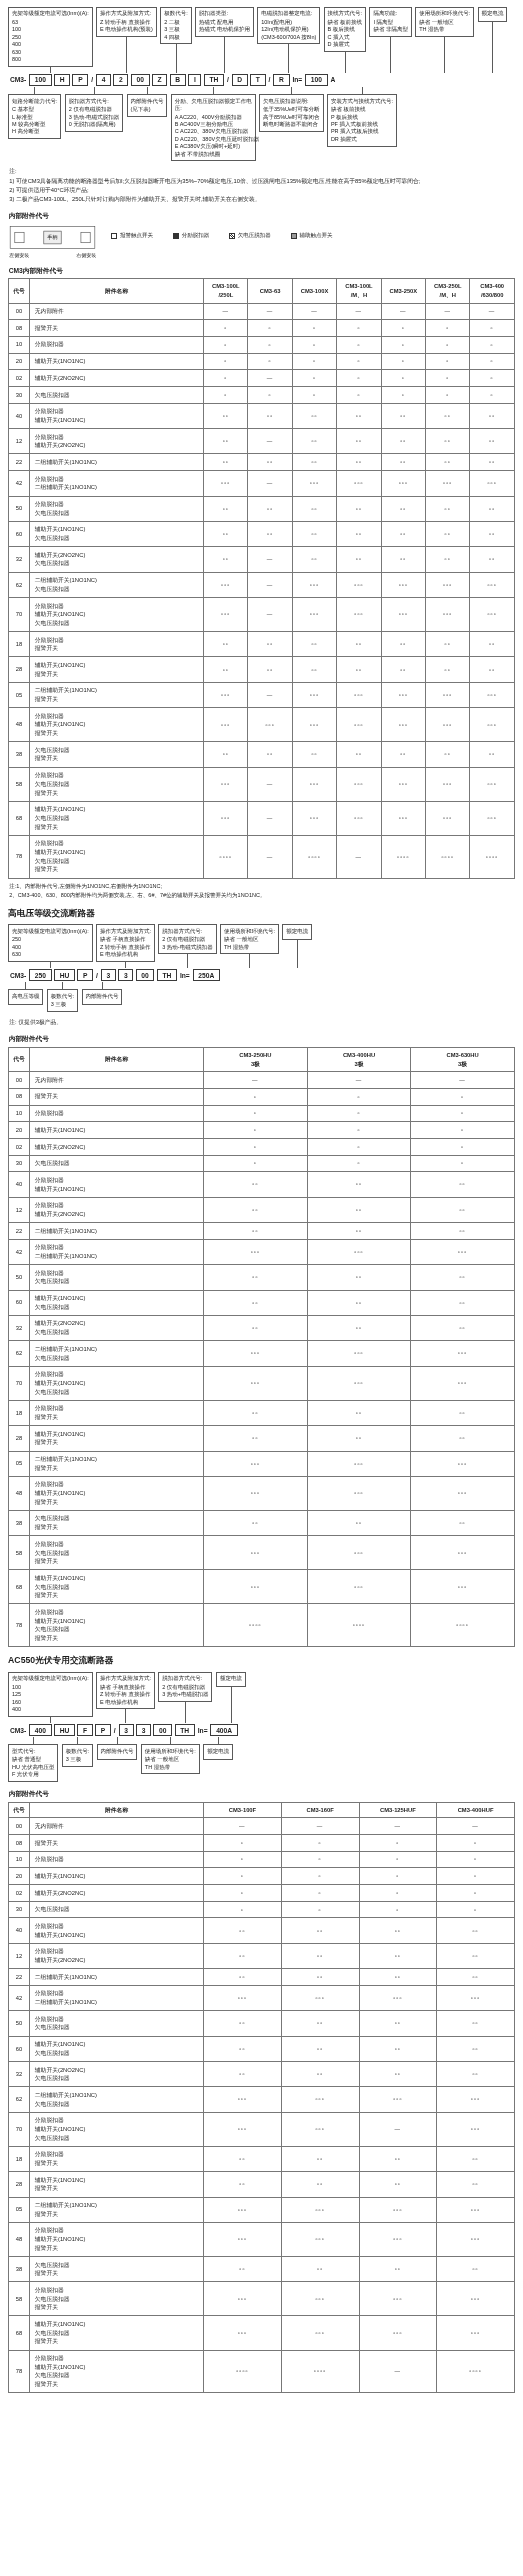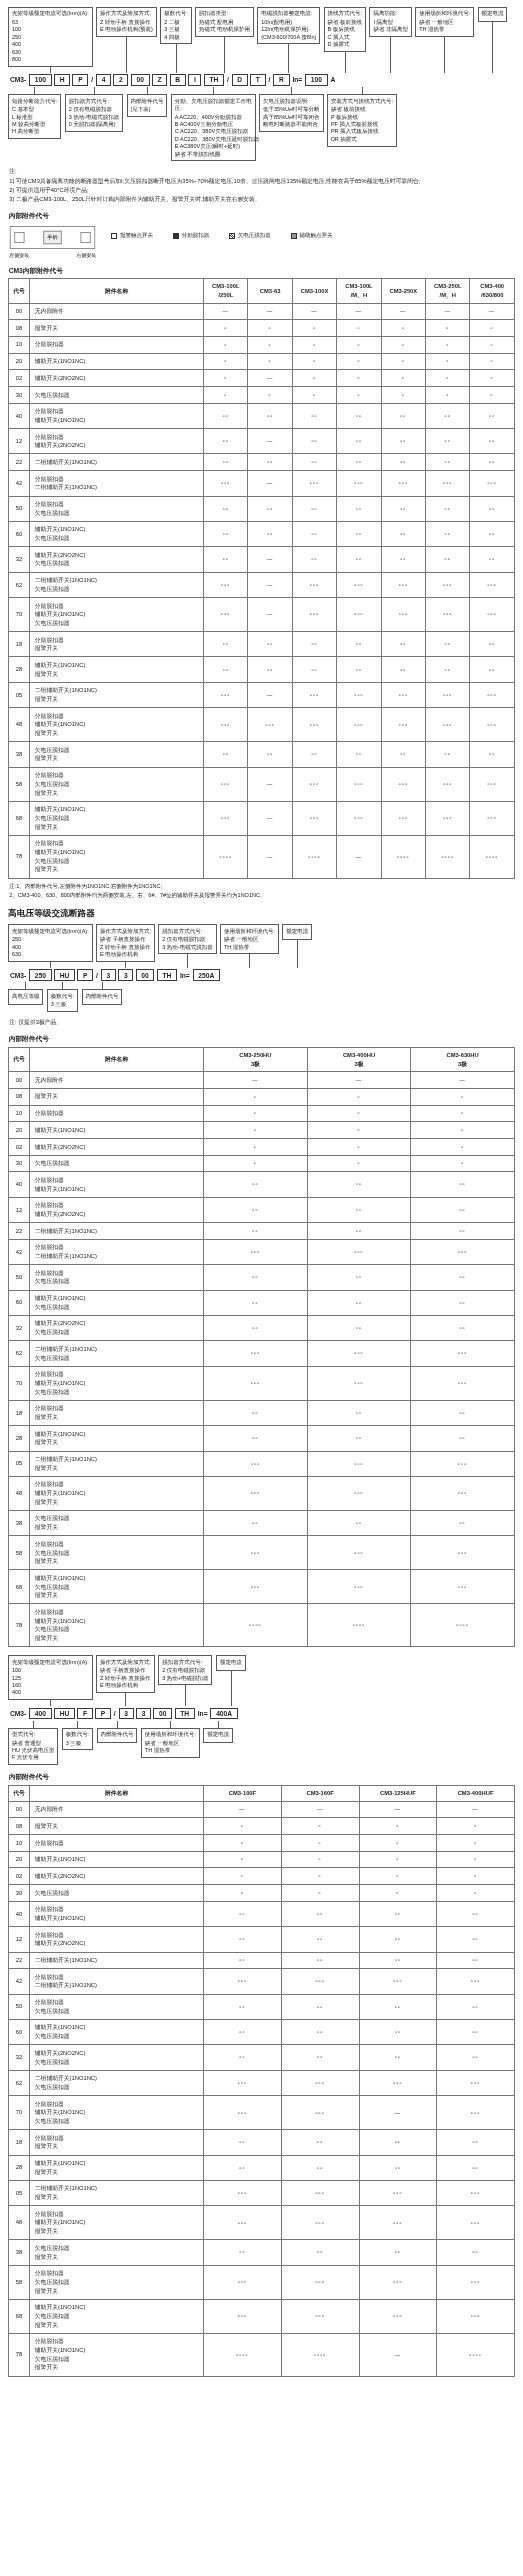--- a/index.html
+++ b/index.html
@@ -967,20 +967,21 @@
             </td>
             <td class="cellmark">▫▫▫▫</td>
             <td class="cellmark">▫▫▫▫</td>
             <td class="cellmark">▫▫▫▫</td>
           </tr>
         </tbody>
       </table>
   </section>
 
   <section>
+    <h2>AC550光伏专用交流断路器</h2>
     <div id="s3-top" class="boxrow top">
         <div class="bcol">
           <div class="abox">
             <div class="abox-t">壳架等级额定电流可选(Inm)(A):</div>
             <div class="abox-l">100</div>
             <div class="abox-l">125</div>
             <div class="abox-l">160</div>
             <div class="abox-l">400</div>
           </div>
           <div class="conn"></div>

